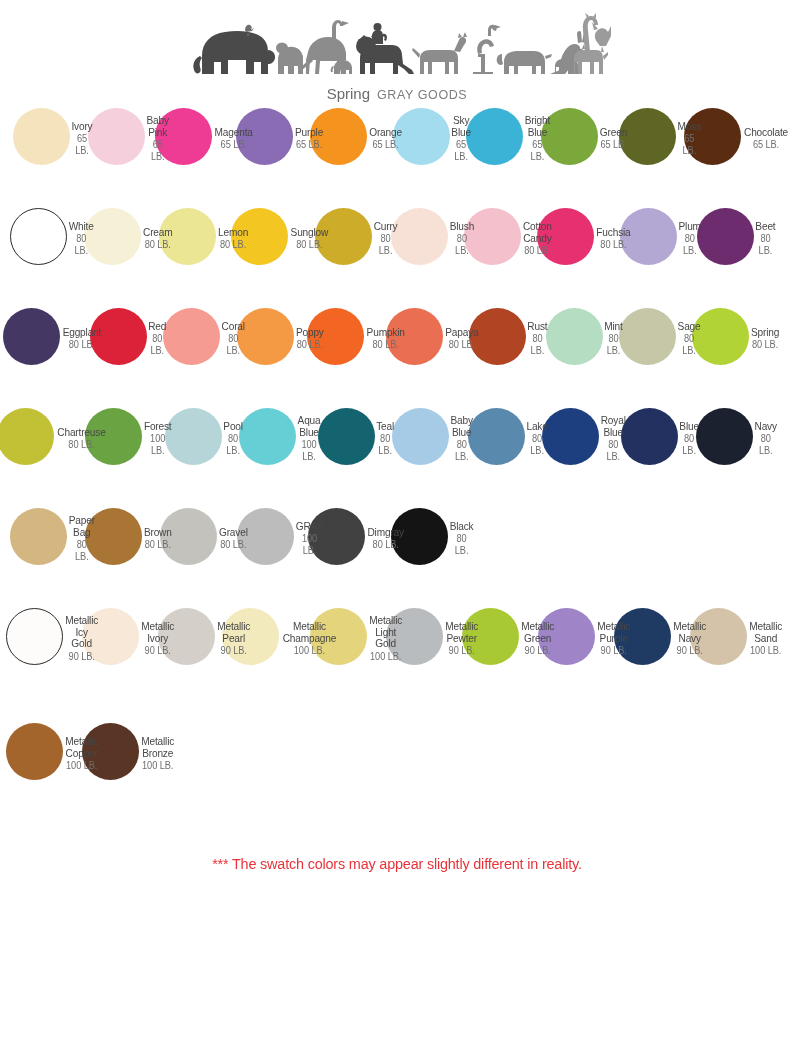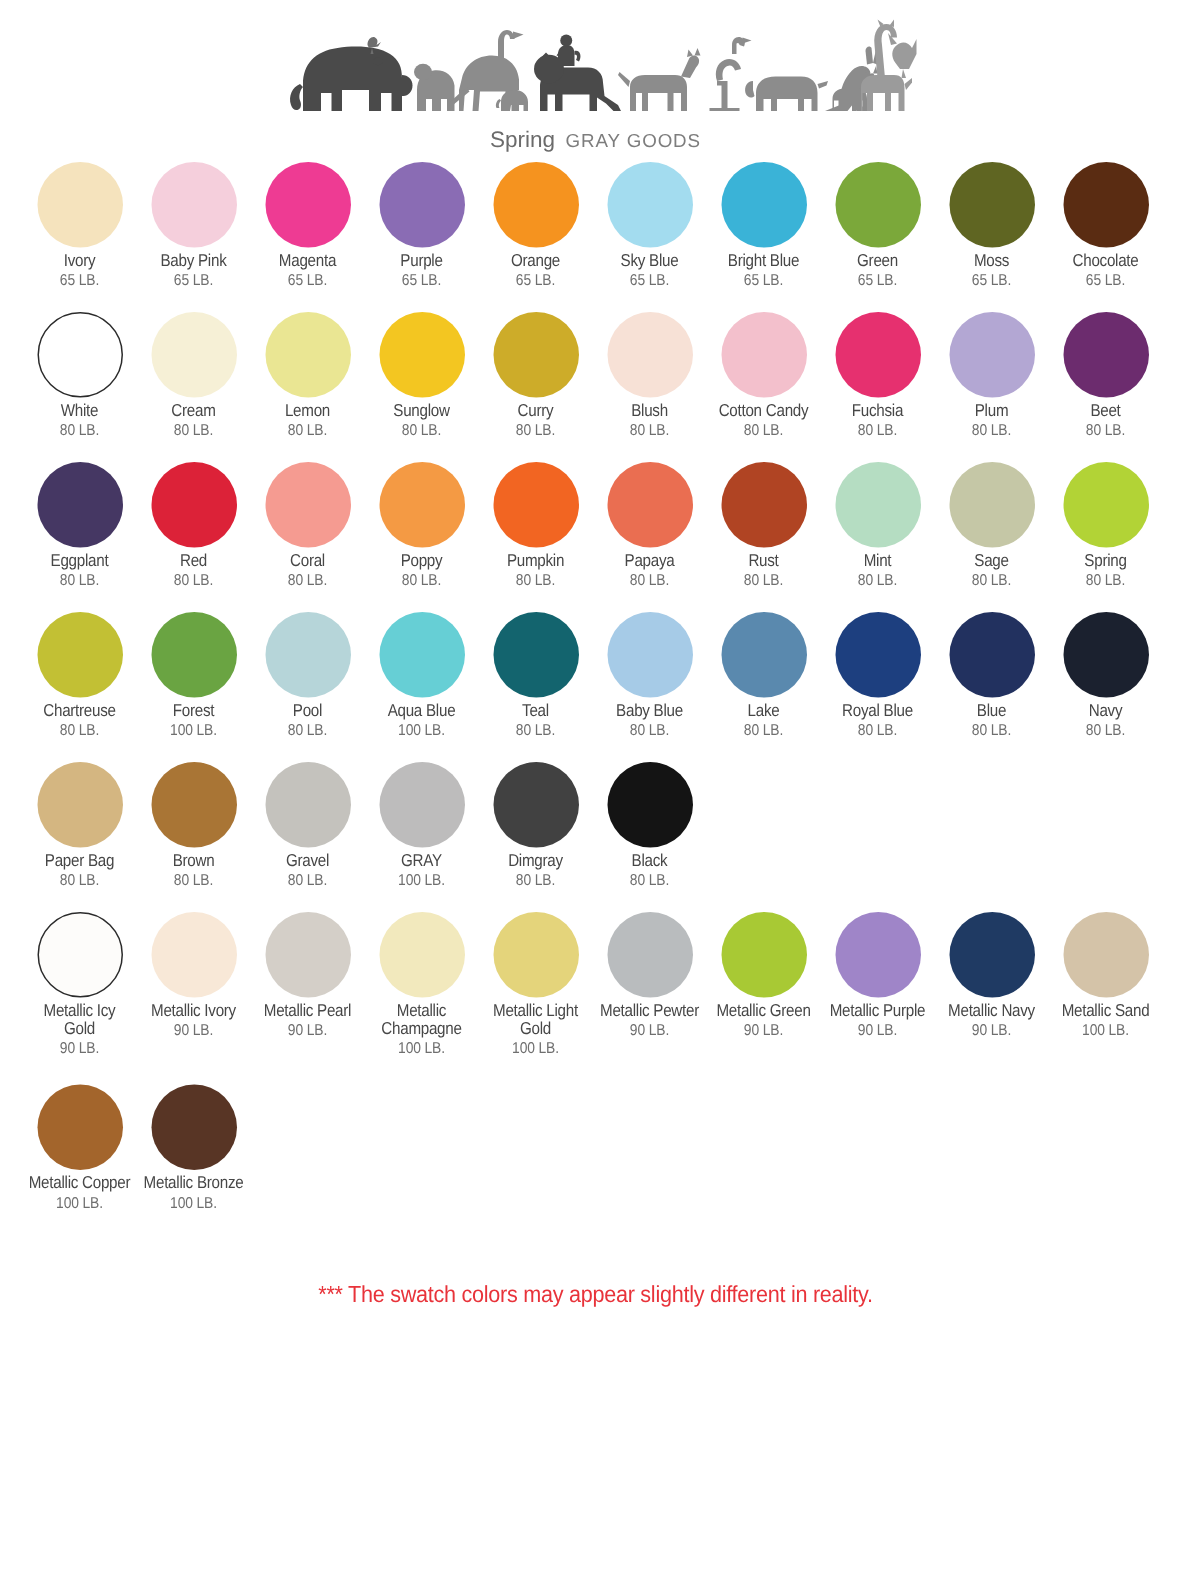--- a/index.html
+++ b/index.html
@@ -59,23 +59,23 @@
     display: flex;
     align-items: flex-start;
     height: 100px;
   }
   .swatch-row.metallic-row { height: 115px; }
   .swatch-row.metallic-row-2 { height: 110px; }
 
   .swatch-cell {
     width: 76px;
     display: flex;
-    flex-direction: column;
     align-items: center;
     flex: 0 0 76px;
+    justify-content: center;
   }
   .swatch-dot {
     width: 57px;
     height: 57px;
     border-radius: 50%;
     flex: 0 0 57px;
   }
   .swatch-dot.outlined {
     border: 1px solid #2b2b2b;
   }

